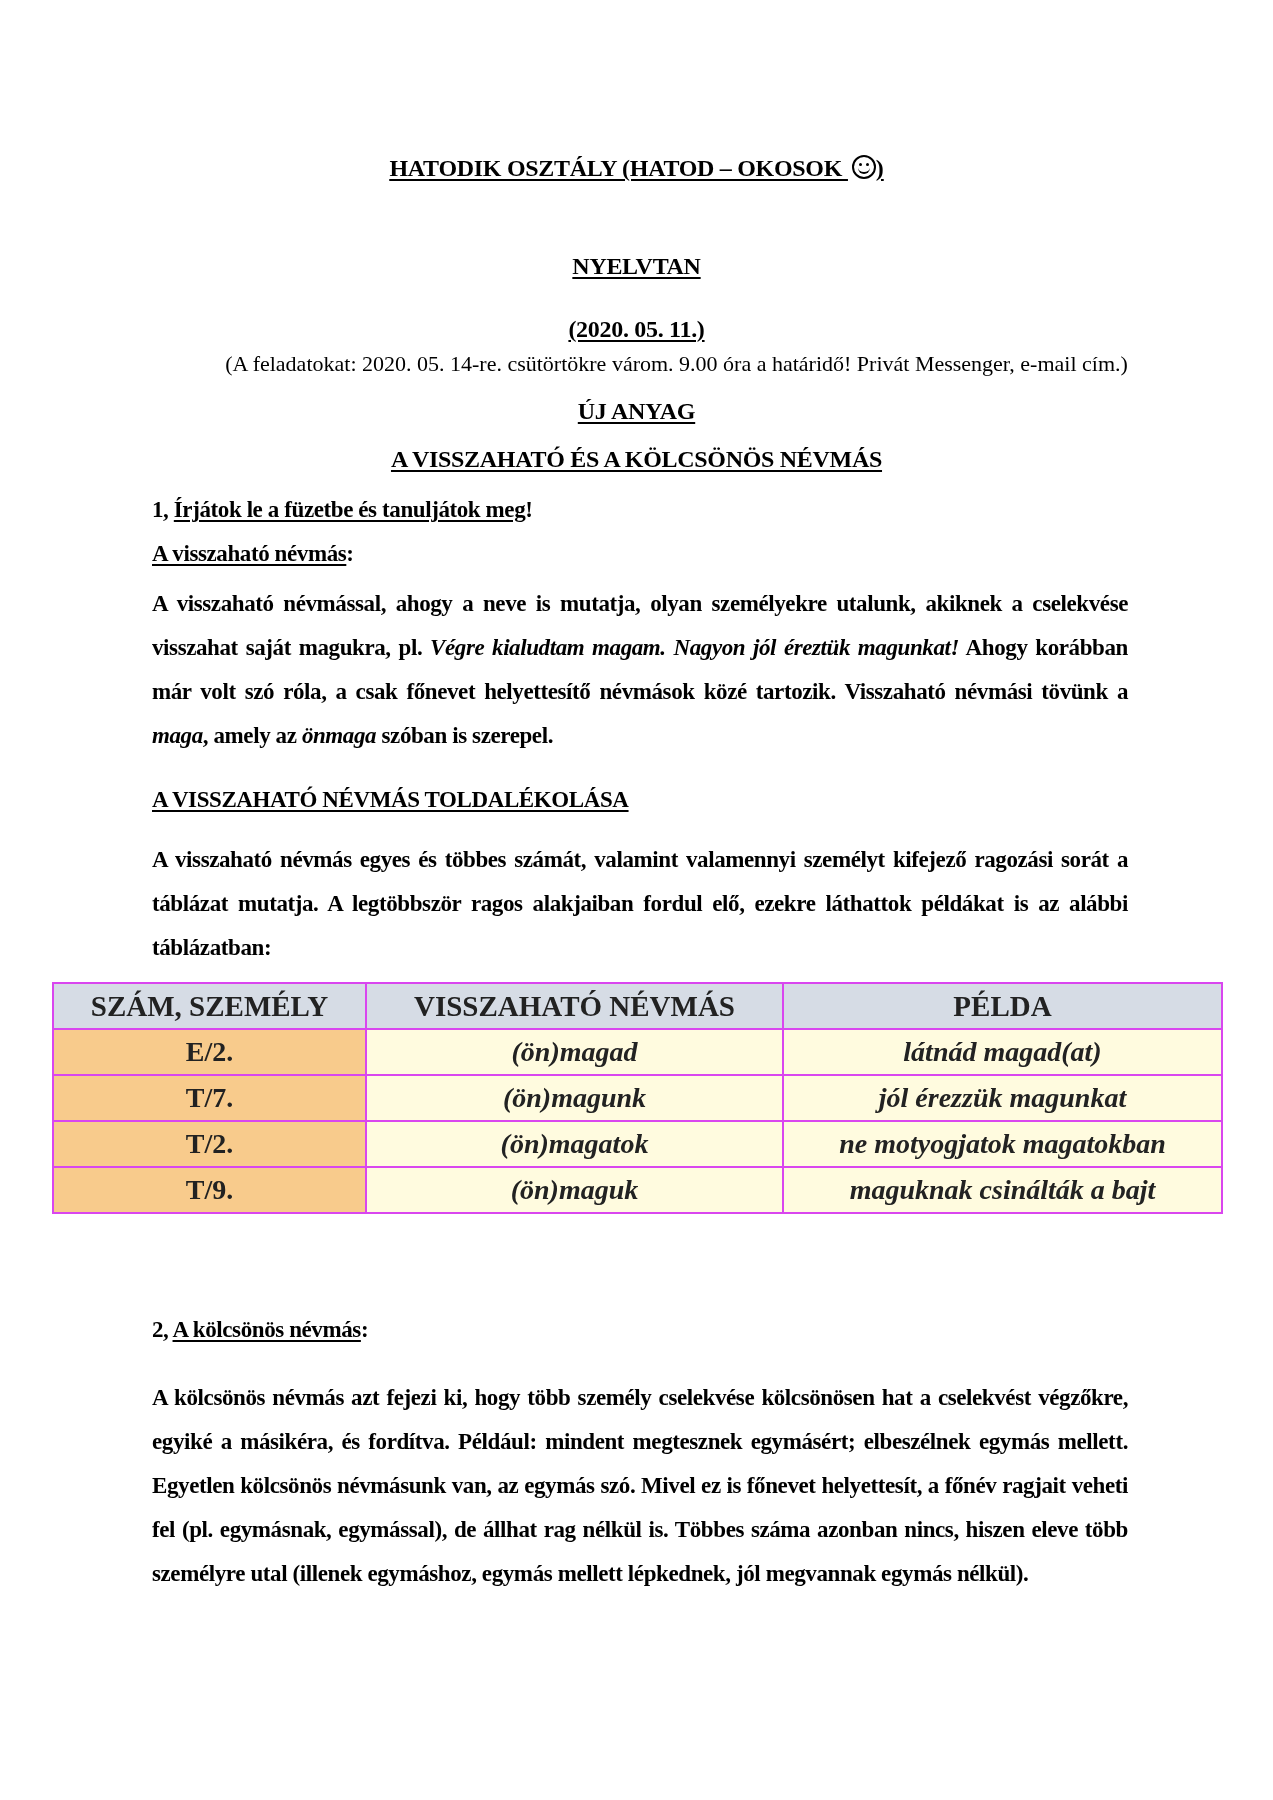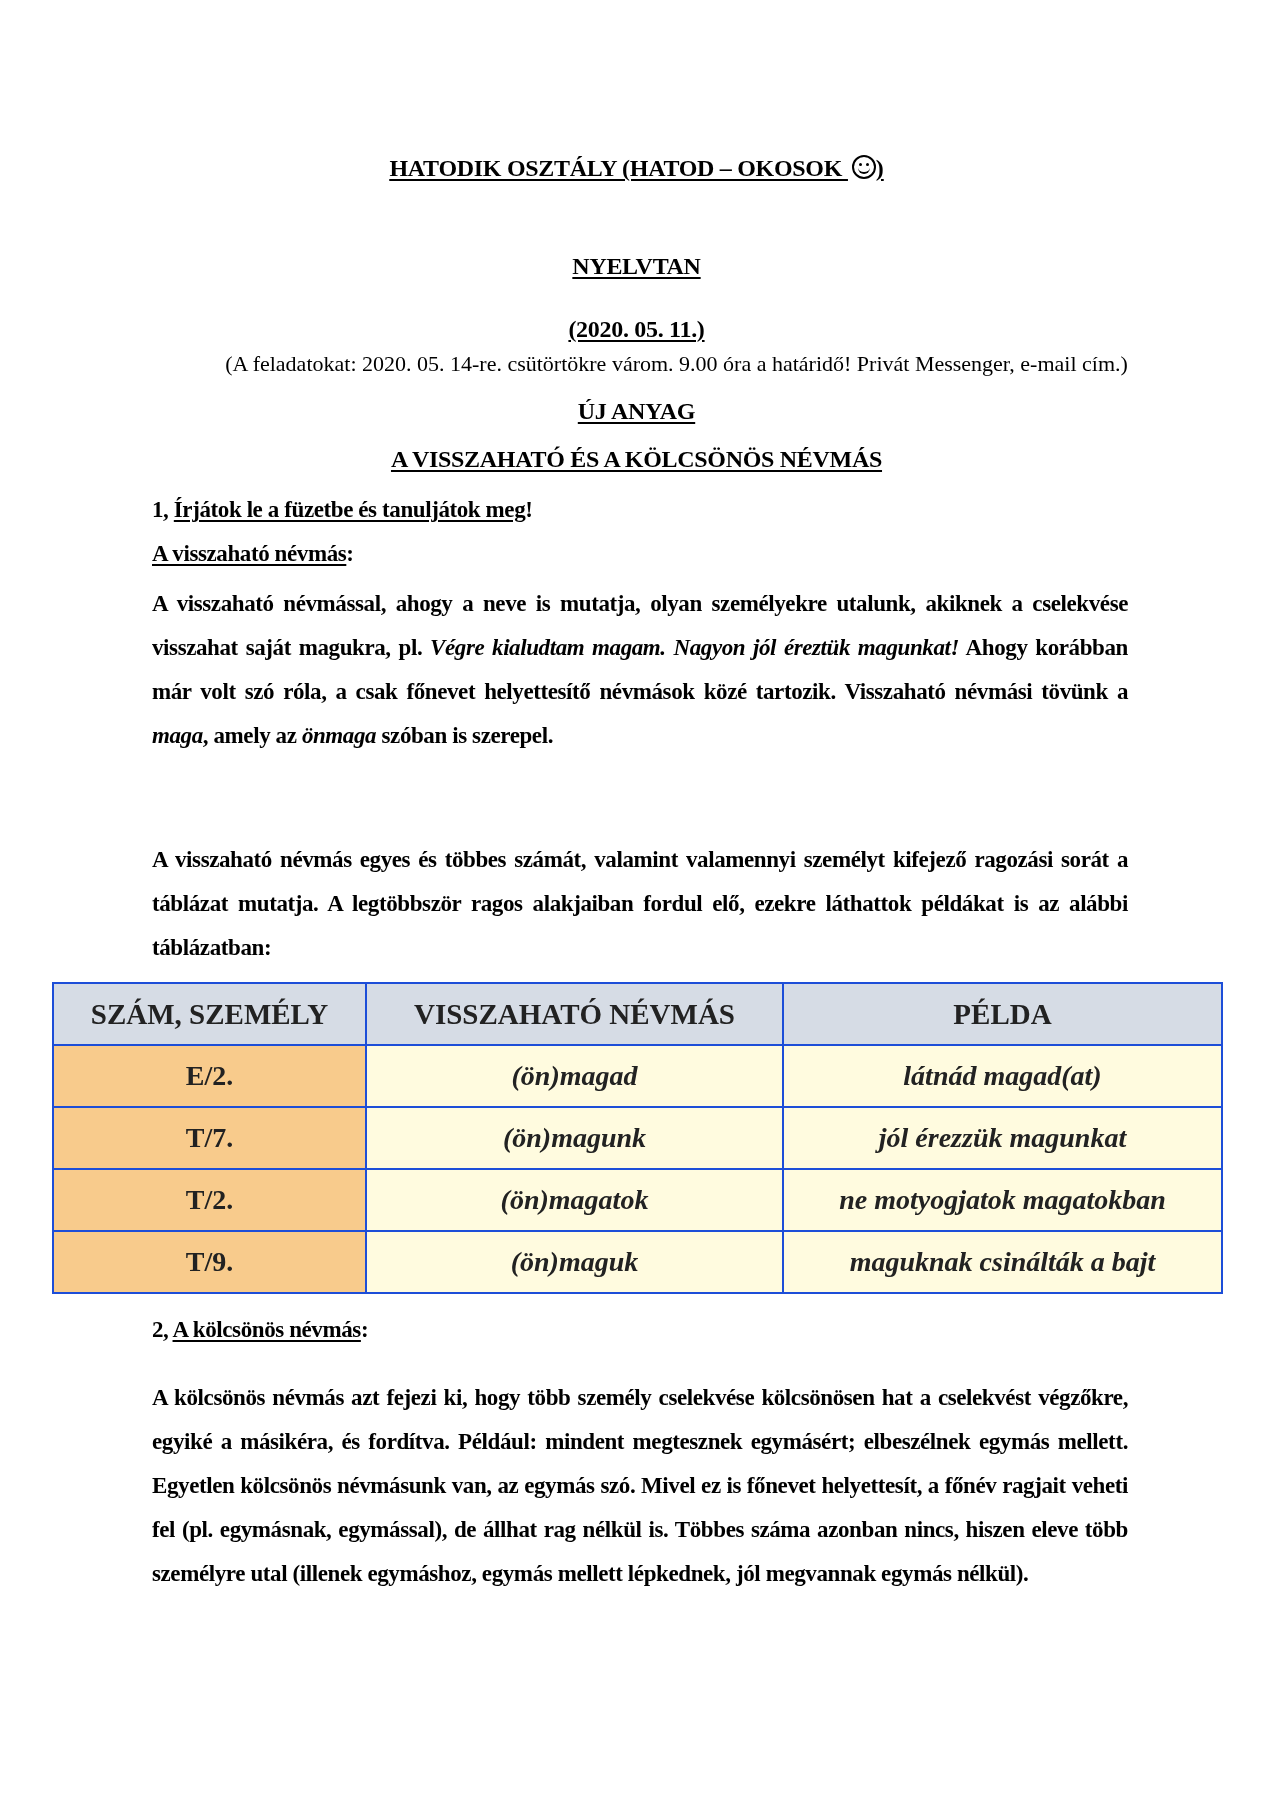--- a/index.html
+++ b/index.html
@@ -24,21 +24,21 @@
   .justify { text-align: justify; text-align-last: left; }
   .u { text-decoration: underline; text-decoration-thickness: 2px; text-underline-offset: 3px; }
   i { font-style: italic; }
 
   table.pron {
     position: absolute; left: 52px; top: 982px; width: 1169px;
     border-collapse: collapse; table-layout: fixed;
     font-family: "Liberation Serif", "DejaVu Serif", serif;
   }
   table.pron td, table.pron th {
-    border: 2px solid #1d4ed8; height: 36px; padding: 12px; text-align: center;
+    border: 2px solid #d946ef; height: 36px; padding: 4px; text-align: center;
     font-size: 28px; line-height: 36px; color: #222;
   }
   table.pron th { background: #d6dce5; font-weight: bold; font-size: 29px; }
   table.pron td.c1 { background: #f8cb8c; font-weight: bold; }
   table.pron td.c2, table.pron td.c3 { background: #fffbdf; font-style: italic; font-weight: bold; }
   .smiley {
     display: inline-block; width: 24px; height: 24px; border: 2px solid #000; border-radius: 50%;
     vertical-align: -3px; position: relative; box-sizing: border-box; margin-left: 4px;
   }
   .smiley::before, .smiley::after {
@@ -84,20 +84,23 @@
   </div>
 
   <div class="block" style="top:532px;">
     <span class="u">A visszaható névmás</span><span>:</span>
   </div>
 
   <div class="block justify" style="top:582px;">
     <span>A visszaható névmással, ahogy a neve is mutatja, olyan személyekre utalunk, akiknek a cselekvése visszahat saját magukra, pl. </span><i>Végre kialudtam magam. Nagyon jól éreztük magunkat!</i><span> Ahogy korábban már volt szó róla, a csak főnevet helyettesítő névmások közé tartozik. Visszaható névmási tövünk a </span><i>maga</i><span>, amely az </span><i>önmaga</i><span> szóban is szerepel.</span>
   </div>
 
+  <div class="block" style="top:778px;">
+    <span class="u">A VISSZAHATÓ NÉVMÁS TOLDALÉKOLÁSA</span>
+  </div>
 
   <div class="block justify" style="top:838px;">A visszaható névmás egyes és többes számát, valamint valamennyi személyt kifejező ragozási sorát a táblázat mutatja. A legtöbbször ragos alakjaiban fordul elő, ezekre láthattok példákat is az alábbi táblázatban:</div>
 
   <table class="pron">
     <colgroup>
       <col style="width:313px">
       <col style="width:417px">
       <col style="width:439px">
     </colgroup>
     <thead>

